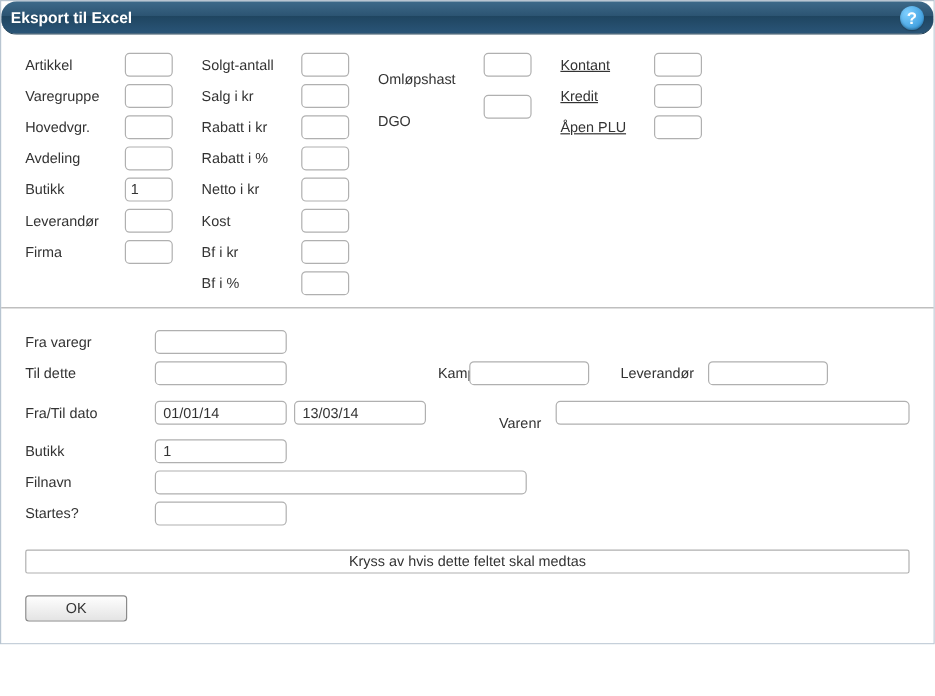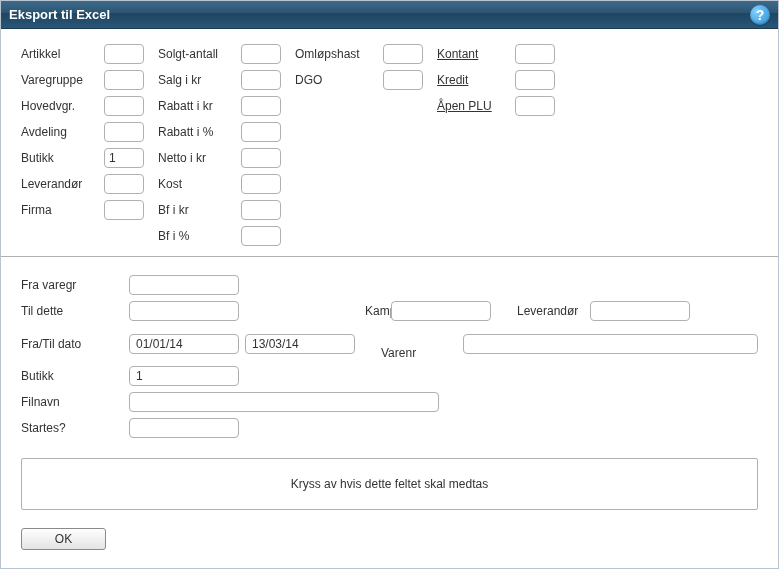--- a/index.html
+++ b/index.html
@@ -20,56 +20,57 @@
     height: 28px;
     background: linear-gradient(to bottom, #3d6a8a 0%, #2c5472 45%, #1f4560 46%, #2a5578 100%);
     color: #fff;
     font-weight: bold;
     font-size: 13px;
     display: flex;
     align-items: center;
     justify-content: space-between;
     padding: 0 8px;
     border-bottom: 1px solid #1a3a50;
+    border-radius: 13px;
   }
   .titlebar .help-icon {
     width: 20px; height: 20px;
     border-radius: 50%;
     background: radial-gradient(circle at 30% 30%, #7fcfff, #2a8fd4);
     color: #fff;
     font-weight: bold;
     display: flex;
     align-items: center;
     justify-content: center;
     font-size: 14px;
     box-shadow: inset 0 -1px 2px rgba(0,0,0,0.3), 0 1px 1px rgba(0,0,0,0.2);
     cursor: pointer;
   }
   .content {
     padding: 15px 20px 18px 20px;
   }
   .cols {
     display: flex;
-    gap: 14px;
+    gap: 24px;
     margin-bottom: 10px;
   }
   .col {
     display: grid;
     grid-template-columns: auto auto;
     column-gap: 8px;
     row-gap: 6px;
     align-content: start;
   }
   .col .lbl {
     width: 75px;
     color: #333;
     padding-top: 3px;
     font-size: 12px;
   }
-  .col3 .lbl { width: 80px; }
+  .col3 .lbl { width: 80px; margin-top: 12px; }
   .col4 .lbl { width: 70px; text-decoration: underline; }
   .smallinput {
     width: 40px;
     height: 20px;
     border: 1px solid #b0b0b0;
     border-radius: 4px;
     padding: 1px 4px;
     font-size: 12px;
     color: #333;
     background: #fff;
@@ -109,21 +110,21 @@
   .w310 { width: 310px; }
   .sublbl {
     font-size: 12px;
     color: #333;
     padding: 0 6px 0 20px;
   }
   .flexgrow { flex: 1; }
   .notebox {
     margin-top: 20px;
     border: 1px solid #b0b0b0;
-    padding: 18px 10px;
+    padding: 2px 10px;
     text-align: center;
     font-size: 12px;
     color: #333;
     border-radius: 2px;
   }
   .buttons {
     margin-top: 18px;
     display: flex;
     gap: 12px;
   }
@@ -219,21 +220,21 @@
         <div class="sublbl" style="width:140px;text-align:right;padding-left:120px;">Kampanje</div>
         <input class="medinput" style="width: 100px;" value="">
         <div class="sublbl">Leverandør</div>
         <input class="medinput" style="width: 100px;" value="">
       </div>
 
       <div class="lbl">Fra/Til dato</div>
       <div class="rowflex">
         <input class="medinput w110" value="01/01/14" style="">
         <input class="medinput w110" value="13/03/14" style="">
-        <div class="sublbl" style="width:96px;margin-top:19px;">Varenr</div>
+        <div class="sublbl" style="width:96px;text-align:right;margin-top:19px;">Varenr</div>
         <input class="medinput flexgrow" style="max-width: 300px;" value="">
       </div>
 
       <div class="lbl">Butikk</div>
       <div class="rowflex">
         <input class="medinput w110" value="1" style="">
       </div>
 
       <div class="lbl">Filnavn</div>
       <div class="rowflex">

